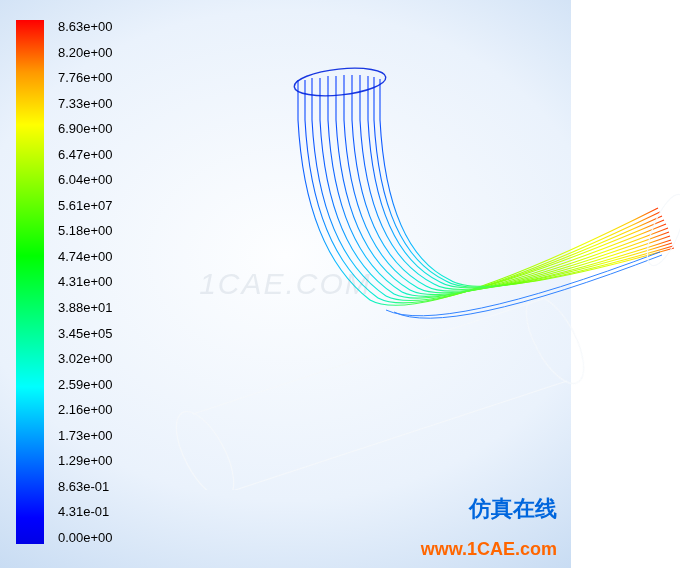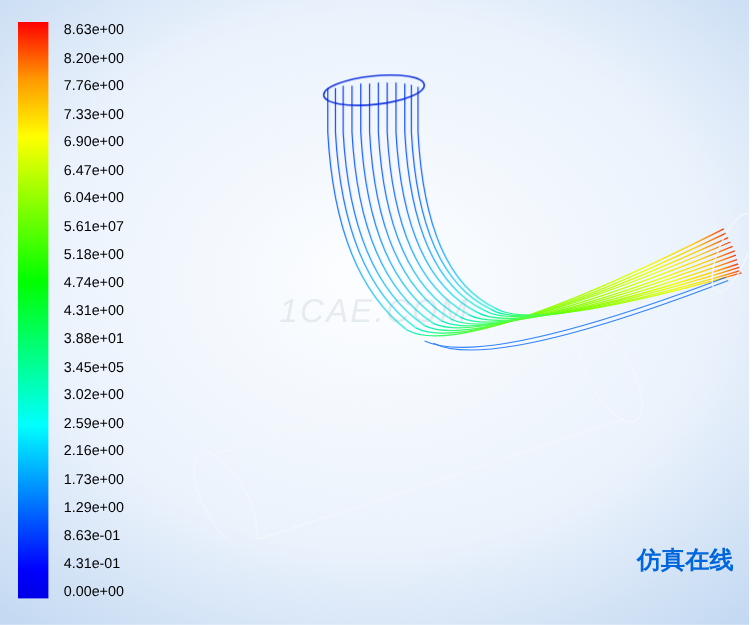--- a/index.html
+++ b/index.html
@@ -1,16 +1,16 @@
 <!DOCTYPE html>
 <html><head>
 <meta charset="utf-8">
 <style>
   html,body{margin:0;padding:0;width:687px;height:568px;overflow:hidden;font-family:Arial,Helvetica,sans-serif;background:#fff}
-  .canvas{position:absolute;left:0;top:0;width:681px;height:568px;
+  .canvas{position:absolute;left:0;top:0;width:571px;height:568px;
     background:radial-gradient(ellipse 900px 700px at 50% 45%,#fdfeff 0%,#eaf2fc 35%,#c8dcf3 55%,#a9c7ea 75%,#8fb4e2 100%);}
   .legend{position:absolute;left:16px;top:20px;width:180px;height:524px;display:flex;align-items:stretch}
   .colorbar{width:28px;height:524px;position:relative;
     background:linear-gradient(to bottom,
       #ff0000 0%,
       #ff4d00 5%,
       #ff9900 10%,
       #ffcc00 15%,
       #ffff00 20%,
       #ccff00 25%,
@@ -132,13 +132,14 @@
       <span>1.73e+00</span>
       <span>1.29e+00</span>
       <span>8.63e-01</span>
       <span>4.31e-01</span>
       <span>0.00e+00</span>
     </div>
   </div>
 
   <div class="center-mark">1CAE.COM</div>
   <div class="watermark-cn">仿真在线</div>
+  <div class="watermark-url">www.1CAE.com</div>
 </div>
 
 </body></html>

